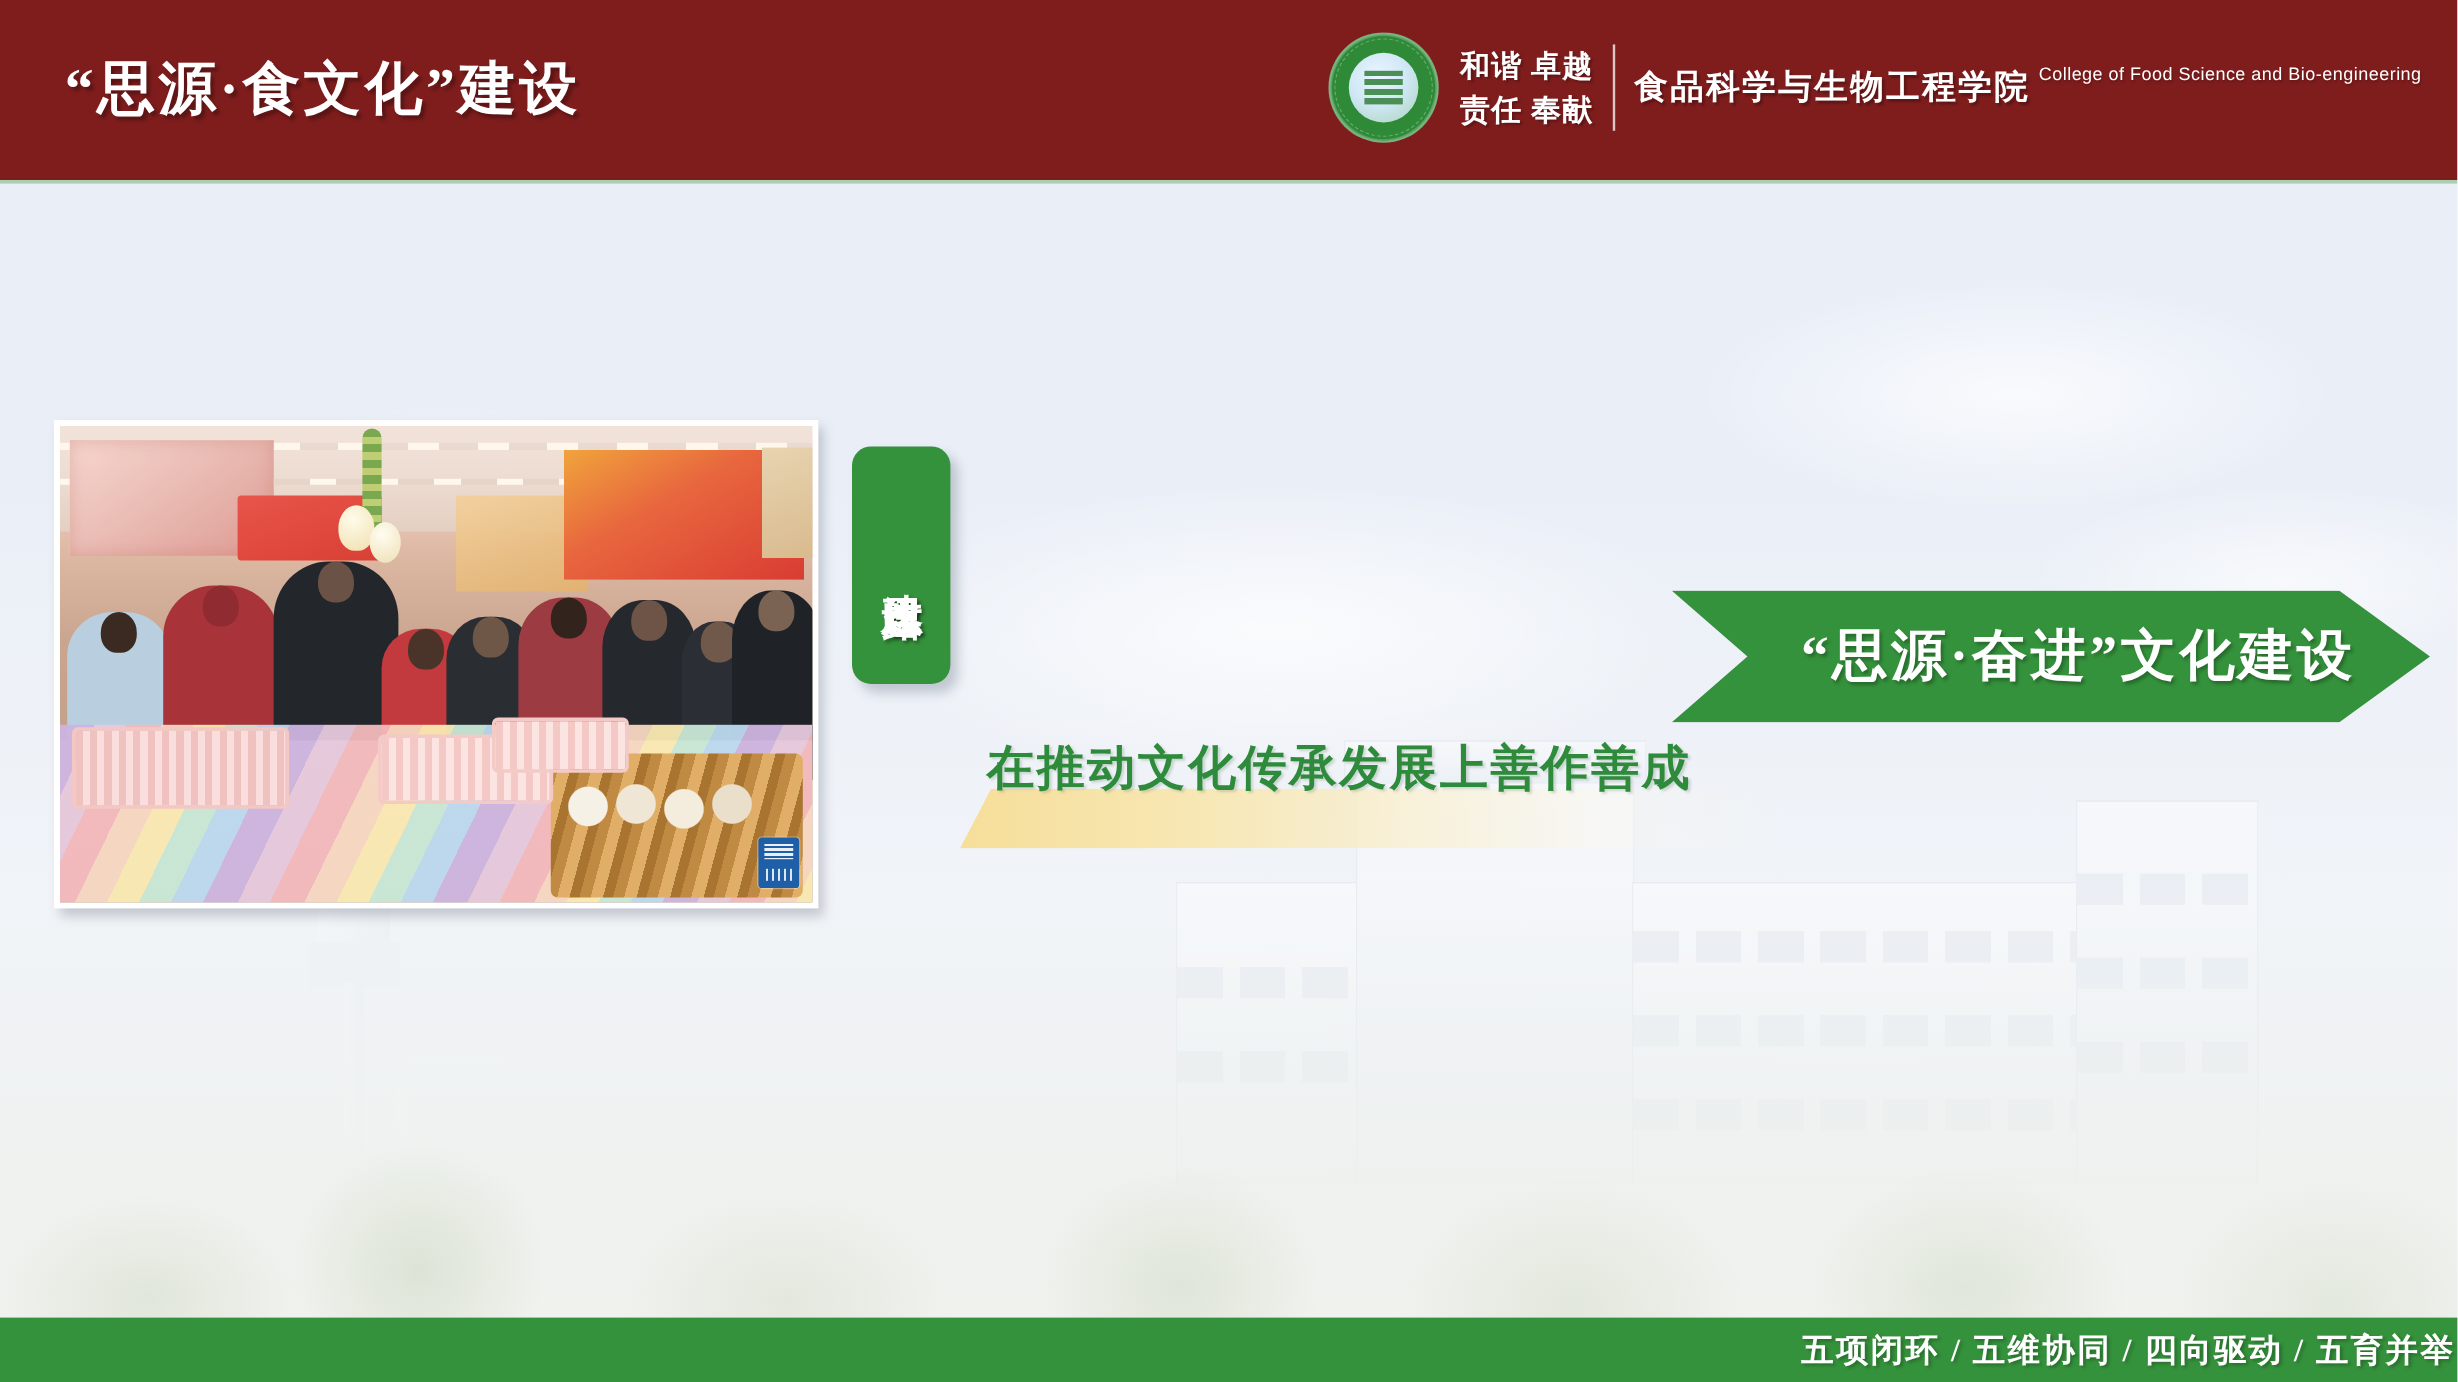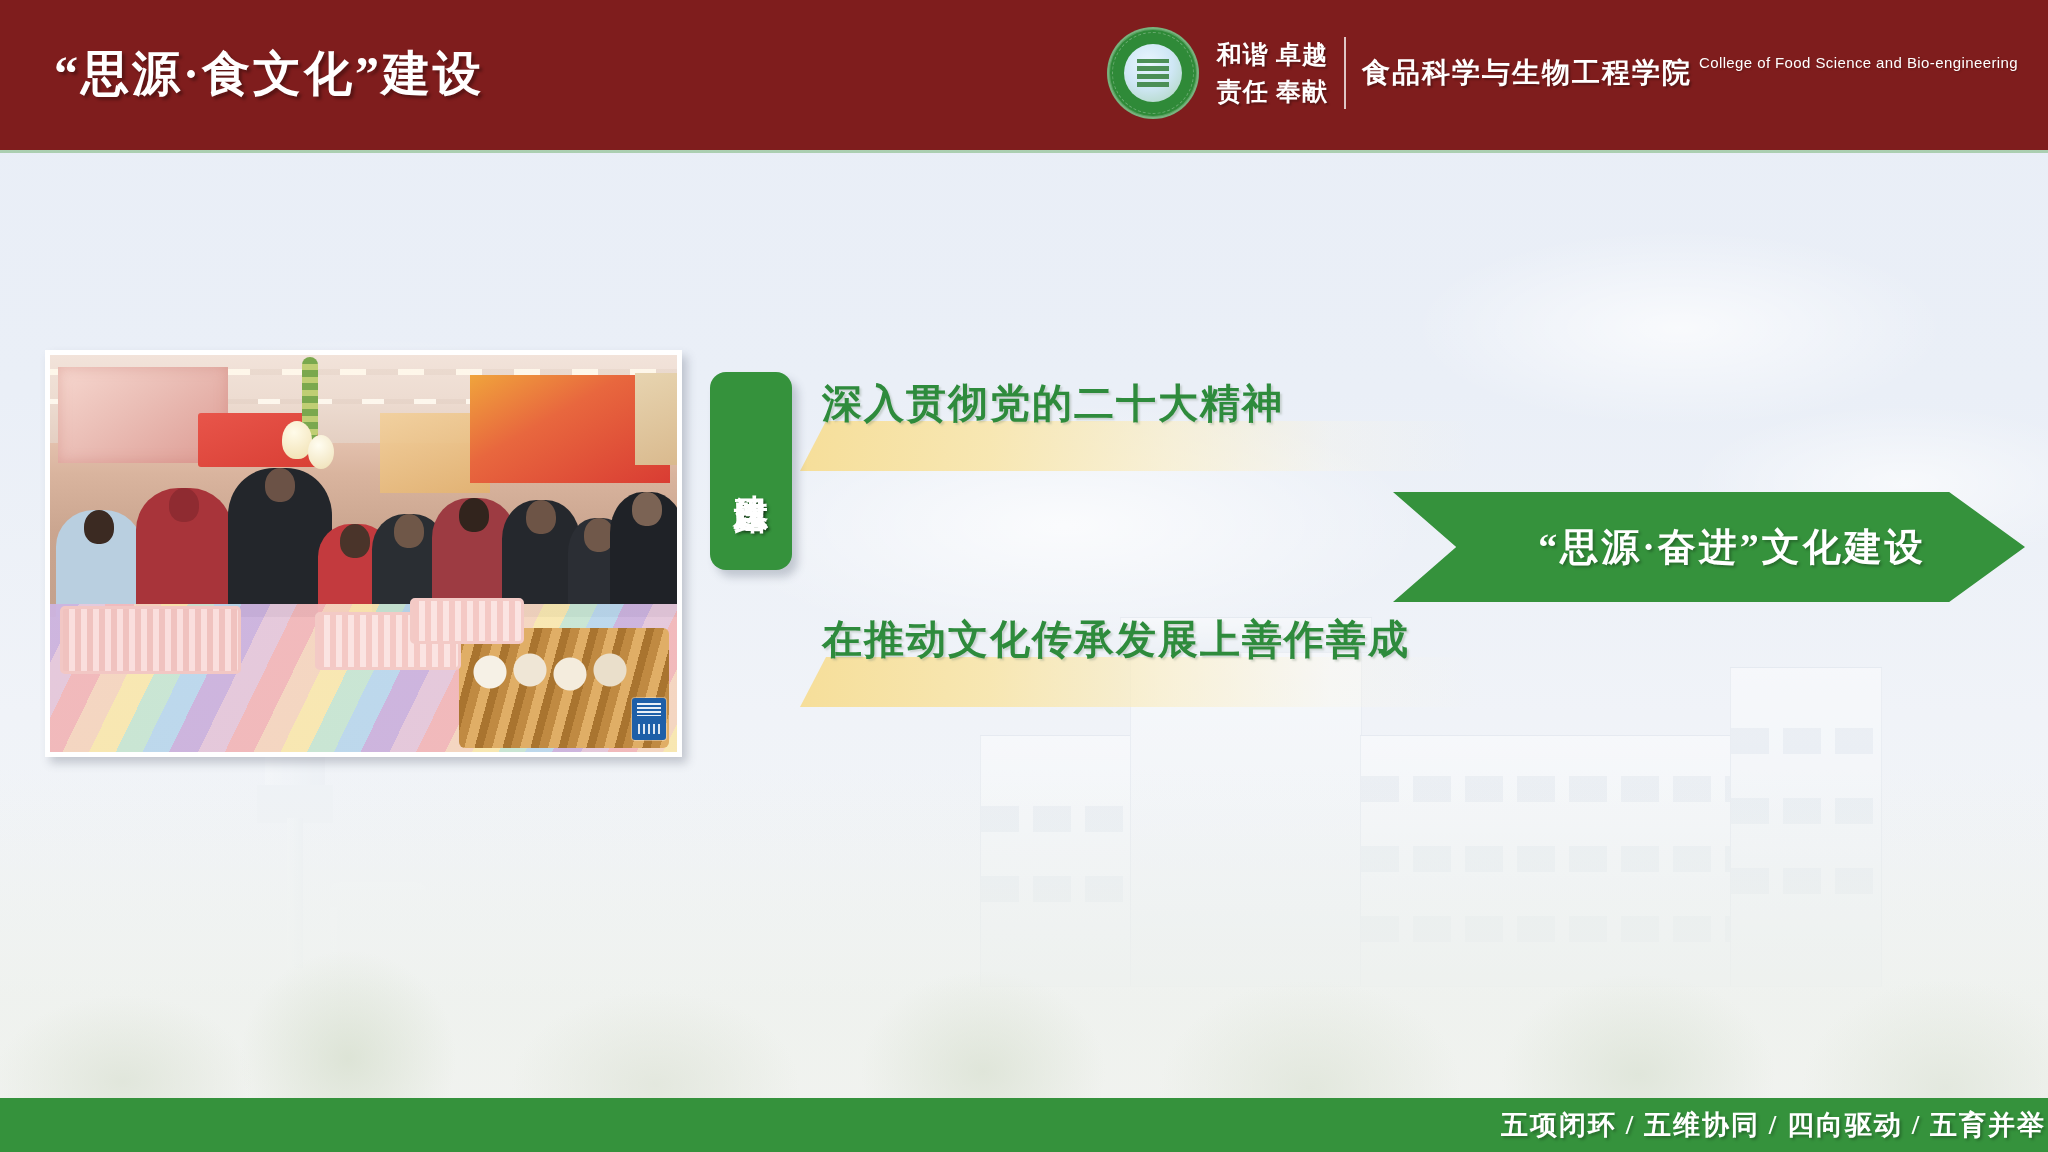--- a/index.html
+++ b/index.html
@@ -433,21 +433,21 @@
     background: #35923C;
     clip-path: polygon(0 0, 88% 0, 100% 50%, 88% 100%, 0 100%, 10% 50%);
     display: flex;
     align-items: center;
     justify-content: center;
     filter: drop-shadow(5px 6px 6px rgba(60,70,90,0.28));
     z-index: 12;
   }
   .chevron-text {
     color: #ffffff;
-    font-size: 38px;
+    font-size: 46px;
     font-weight: bold;
     letter-spacing: 3px;
     white-space: nowrap;
     text-shadow: 2px 2px 3px rgba(0,0,0,0.28);
     padding-left: 46px;
   }
 
   
   .footer {
     position: absolute;
@@ -590,24 +590,20 @@
       <div class="ph-basket3"></div>
       <div class="ph-watermark"></div>
     </div>
   </div>
 
   <div class="vlabel">
     <div class="vlabel-text">建设思路</div>
   </div>
 
   <div class="steps">
-    <div class="step step-1">
-      <div class="step-band"></div>
-      <div class="step-label">深入贯彻党的二十大精神</div>
-    </div>
     <div class="step step-3">
       <div class="step-band"></div>
       <div class="step-label">在推动文化传承发展上善作善成</div>
     </div>
   </div>
 
   <div class="chevron">
     <div class="chevron-text">“思源·奋进”文化建设</div>
   </div>
 

